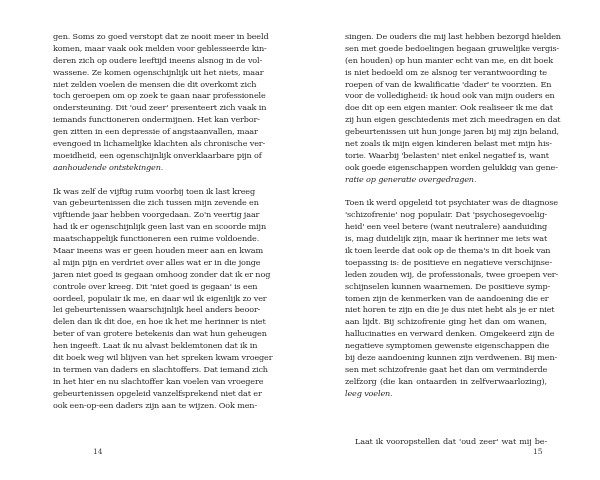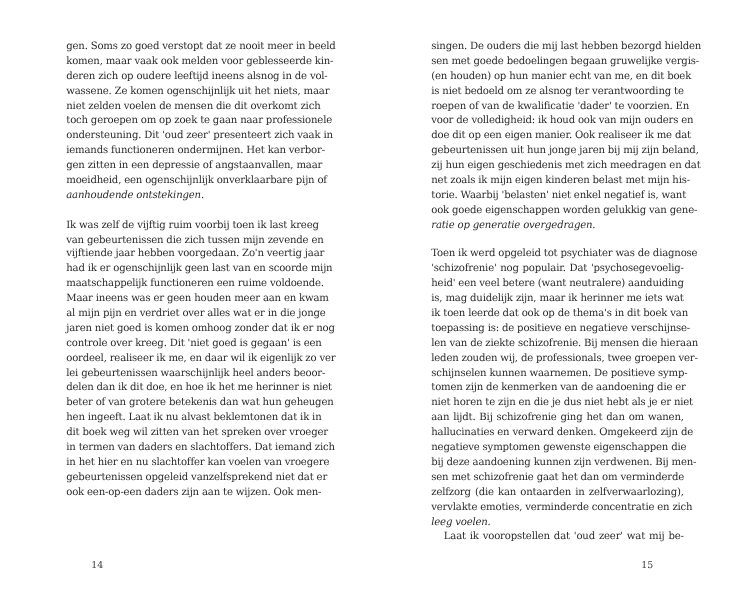--- a/index.html
+++ b/index.html
@@ -13,108 +13,108 @@
       line-height: 11.9px;
       font-family: "DejaVu Serif", serif;
       font-size: 8.1px;
       color: #2b2b2b;
       white-space: nowrap;
       text-align: justify;
       text-align-last: justify;
       letter-spacing: -0.15px;
     }
     .line.last { text-align-last: left; font-style: italic; }
-    .line.indent { padding-left: 10px; box-sizing: border-box; }
+    .line.indent { padding-left: 10px; box-sizing: border-box; margin-top: 36px; }
     .gap { height: 11.9px; }
     .folio {
       position: absolute;
       top: 447px;
       font-family: "DejaVu Serif", serif;
       font-size: 7.5px;
       color: #3a3a3a;
+      margin-left: 20px;
     }
     .folio-left { left: 73px; }
     .folio-right { left: 513px; }
   </style>
 </head>
 <body>
 
 <div class="page page-left">
     <div>
       <span class="line">gen. Soms zo goed verstopt dat ze nooit meer in beeld</span>
       <span class="line">komen, maar vaak ook melden voor geblesseerde kin-</span>
       <span class="line">deren zich op oudere leeftijd ineens alsnog in de vol-</span>
       <span class="line">wassene. Ze komen ogenschijnlijk uit het niets, maar</span>
       <span class="line">niet zelden voelen de mensen die dit overkomt zich</span>
       <span class="line">toch geroepen om op zoek te gaan naar professionele</span>
       <span class="line">ondersteuning. Dit 'oud zeer' presenteert zich vaak in</span>
       <span class="line">iemands functioneren ondermijnen. Het kan verbor-</span>
       <span class="line">gen zitten in een depressie of angstaanvallen, maar</span>
+      <span class="line">evengoed in lichamelijke klachten als chronische ver-</span>
       <span class="line">moeidheid, een ogenschijnlijk onverklaarbare pijn of</span>
       <span class="line last">aanhoudende ontstekingen.</span>
     </div>
     <div class="gap"></div>
     <div>
       <span class="line">Ik was zelf de vijftig ruim voorbij toen ik last kreeg</span>
       <span class="line">van gebeurtenissen die zich tussen mijn zevende en</span>
       <span class="line">vijftiende jaar hebben voorgedaan. Zo'n veertig jaar</span>
       <span class="line">had ik er ogenschijnlijk geen last van en scoorde mijn</span>
       <span class="line">maatschappelijk functioneren een ruime voldoende.</span>
       <span class="line">Maar ineens was er geen houden meer aan en kwam</span>
       <span class="line">al mijn pijn en verdriet over alles wat er in die jonge</span>
-      <span class="line">jaren niet goed is komen omhoog zonder dat ik er nog</span>
+      <span class="line">jaren niet goed is gegaan omhoog zonder dat ik er nog</span>
       <span class="line">controle over kreeg. Dit 'niet goed is gegaan' is een</span>
-      <span class="line">oordeel, realiseer ik me, en daar wil ik eigenlijk zo ver</span>
+      <span class="line">oordeel, populair ik me, en daar wil ik eigenlijk zo ver</span>
       <span class="line">lei gebeurtenissen waarschijnlijk heel anders beoor-</span>
       <span class="line">delen dan ik dit doe, en hoe ik het me herinner is niet</span>
       <span class="line">beter of van grotere betekenis dan wat hun geheugen</span>
       <span class="line">hen ingeeft. Laat ik nu alvast beklemtonen dat ik in</span>
-      <span class="line">dit boek weg wil zitten van het spreken over vroeger</span>
+      <span class="line">dit boek weg wil blijven van het spreken kwam vroeger</span>
       <span class="line">in termen van daders en slachtoffers. Dat iemand zich</span>
       <span class="line">in het hier en nu slachtoffer kan voelen van vroegere</span>
       <span class="line">gebeurtenissen opgeleid vanzelfsprekend niet dat er</span>
       <span class="line">ook een-op-een daders zijn aan te wijzen. Ook men-</span>
     </div>
   </div>
 <div class="page page-right">
     <div>
       <span class="line">singen. De ouders die mij last hebben bezorgd hielden</span>
       <span class="line">sen met goede bedoelingen begaan gruwelijke vergis-</span>
       <span class="line">(en houden) op hun manier echt van me, en dit boek</span>
       <span class="line">is niet bedoeld om ze alsnog ter verantwoording te</span>
       <span class="line">roepen of van de kwalificatie 'dader' te voorzien. En</span>
       <span class="line">voor de volledigheid: ik houd ook van mijn ouders en</span>
       <span class="line">doe dit op een eigen manier. Ook realiseer ik me dat</span>
+      <span class="line">zij hun eigen geschiedenis met zich meedragen en dat</span>
       <span class="line">gebeurtenissen uit hun jonge jaren bij mij zijn beland,</span>
-      <span class="line">zij hun eigen geschiedenis met zich meedragen en dat</span>
       <span class="line">net zoals ik mijn eigen kinderen belast met mijn his-</span>
       <span class="line">torie. Waarbij 'belasten' niet enkel negatief is, want</span>
       <span class="line">ook goede eigenschappen worden gelukkig van gene-</span>
       <span class="line last">ratie op generatie overgedragen.</span>
     </div>
     <div class="gap"></div>
     <div>
       <span class="line">Toen ik werd opgeleid tot psychiater was de diagnose</span>
       <span class="line">'schizofrenie' nog populair. Dat 'psychosegevoelig-</span>
       <span class="line">heid' een veel betere (want neutralere) aanduiding</span>
       <span class="line">is, mag duidelijk zijn, maar ik herinner me iets wat</span>
       <span class="line">ik toen leerde dat ook op de thema's in dit boek van</span>
       <span class="line">toepassing is: de positieve en negatieve verschijnse-</span>
-      <span class="line">len van de ziekte schizofrenie. Bij mensen die hieraan</span>
       <span class="line">leden zouden wij, de professionals, twee groepen ver-</span>
       <span class="line">schijnselen kunnen waarnemen. De positieve symp-</span>
       <span class="line">tomen zijn de kenmerken van de aandoening die er</span>
       <span class="line">niet horen te zijn en die je dus niet hebt als je er niet</span>
       <span class="line">aan lijdt. Bij schizofrenie ging het dan om wanen,</span>
       <span class="line">hallucinaties en verward denken. Omgekeerd zijn de</span>
       <span class="line">negatieve symptomen gewenste eigenschappen die</span>
       <span class="line">bij deze aandoening kunnen zijn verdwenen. Bij men-</span>
       <span class="line">sen met schizofrenie gaat het dan om verminderde</span>
       <span class="line">zelfzorg (die kan ontaarden in zelfverwaarlozing),</span>
-      <span class="line">vervlakte emoties, verminderde concentratie en zich</span>
       <span class="line last">leeg voelen.</span>
     </div>
     <div>
       <span class="line indent">Laat ik vooropstellen dat 'oud zeer' wat mij be-</span>
     </div>
   </div>
 <div class="folio folio-left">14</div>
 <div class="folio folio-right">15</div>
 
 </body></html>

